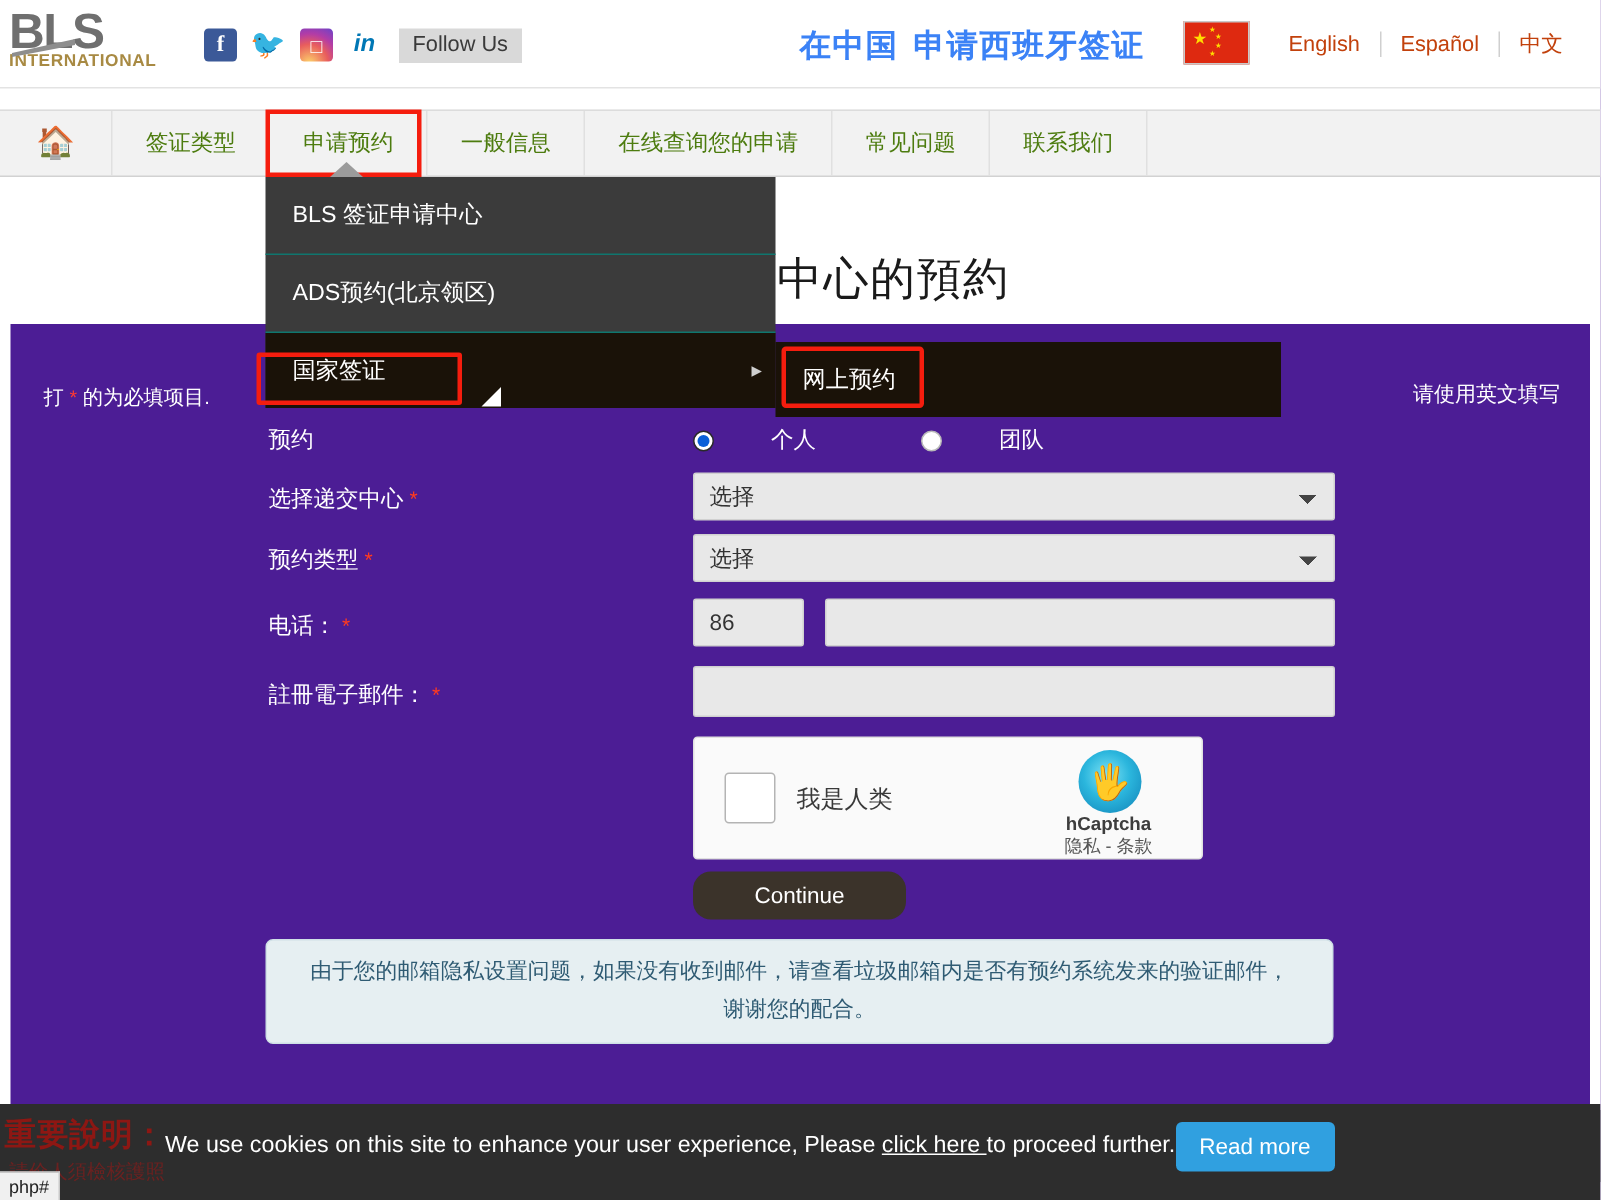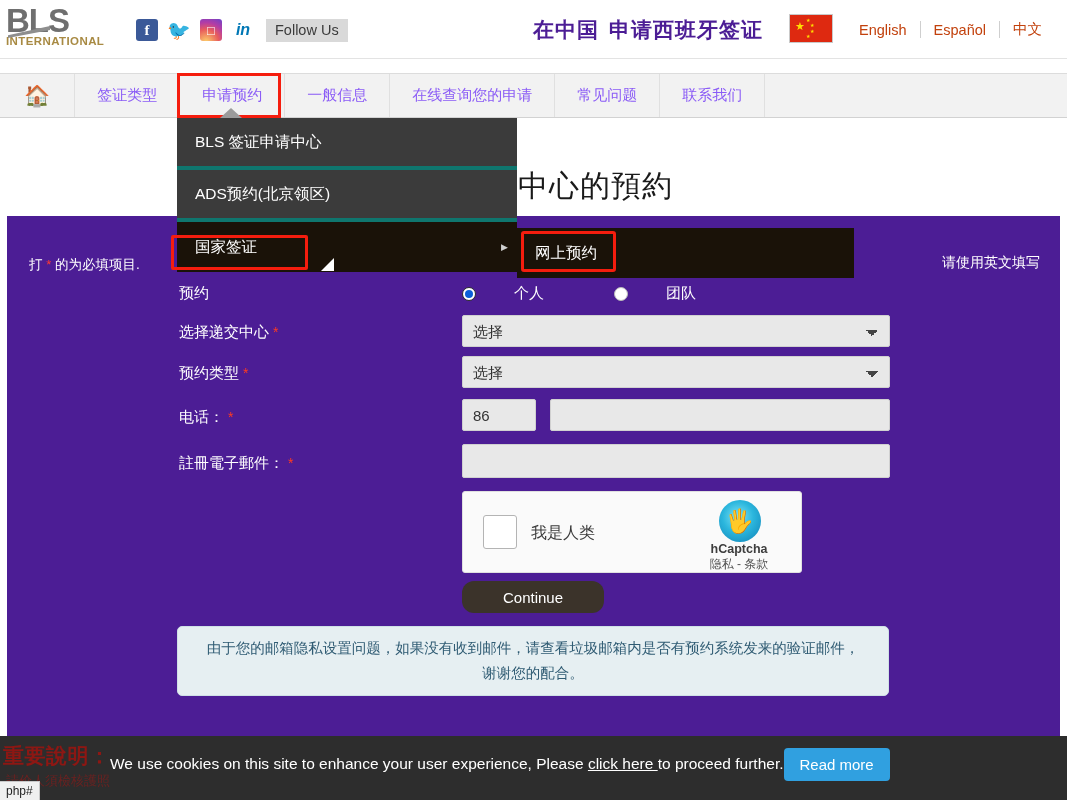--- a/index.html
+++ b/index.html
@@ -42,21 +42,21 @@
   .s-tw { background:#ffffff; color:#55acee; font-size:19px; }
   .s-ig { background: radial-gradient(circle at 28% 105%, #fdd36a 0%, #e85d5d 45%, #b33ca6 70%, #6a43c9 100%); font-size:13px;}
   .s-in { background:#ffffff; color:#0077b5; font-size:16px; font-style:italic; font-weight:bold;}
   .follow {
     background:#d9d9d9; color:#3a3a3a; font-size:14.5px;
     padding:3px 9px; margin-left:2px; line-height:17px;
   }
 
   .cn-title {
     position:absolute; left:533px; top:16px;
-    font-size:21px; font-weight:bold; color:#4c1d95;
+    font-size:21px; font-weight:bold; color:#3b82f6;
     letter-spacing:1px; white-space:nowrap;
   }
   .cn-title .t2 { margin-left:10px; }
   .flag {
     position:absolute; left:789px; top:14px; width:44px; height:29px;
     background:#de2910; border:1px solid #c9c9c9;
   }
   .flag .big-star { position:absolute; left:5px; top:6px; color:#ffde00; font-size:11px; line-height:11px;}
   .flag .s1 { position:absolute; left:16px; top:3px; color:#ffde00; font-size:5px; line-height:5px;}
   .flag .s2 { position:absolute; left:20px; top:8px; color:#ffde00; font-size:5px; line-height:5px;}
@@ -68,21 +68,21 @@
   .langs .divider { width:1px; height:17px; background:#cfcfcf; }
 
   
   .nav {
     position:absolute; left:0; top:73px; width:1067px; height:45px;
     background:#f2f2f2; border-top:1px solid #dcdcdc; border-bottom:1px solid #d2d2d2;
     display:flex; align-items:stretch;
   }
   .nav-item {
     display:flex; align-items:center; justify-content:center;
-    padding:0 22px; font-size:15px; color:#8b5cf6;
+    padding:0 22px; font-size:15px; color:#4d7c0f;
     border-right:1px solid #e0e0e0; position:relative; white-space:nowrap;
   }
   .nav-item.home { padding:0 24px; font-size:21px; color:#1d1d1d; }
   .nav-item.active { background:#f2f2f2; }
   .nav-hl {
     position:absolute; left:177px; top:73px; width:104px; height:45px;
     border:3px solid #f51d0e; pointer-events:none; z-index:40;
   }
   .nav-caret {
     position:absolute; left:220px; top:108px; width:0;height:0;
@@ -90,21 +90,21 @@
     border-bottom:10px solid #9b9b9b; z-index:41;
   }
 
   
   .dropdown {
     position:absolute; left:177px; top:118px; width:340px; z-index:30;
     background:#3b3b3b; color:#fff;
   }
   .dd-item {
     height:52px; display:flex; align-items:center; padding-left:18px;
-    font-size:15.5px; border-bottom:4px solid #0f766e; position:relative;
+    font-size:15.5px; border-bottom:1px solid #0f766e; position:relative;
   }
   .dd-item.dark { background:#1a1208; border-bottom:none; height:50px; }
   .dd-arrow { position:absolute; right:9px; top:50%; margin-top:-5px; font-size:9px; color:#cfcfcf; }
   .dd-resize {
     position:absolute; left:321px; top:258px; width:0;height:0;
     border-left:13px solid transparent; border-bottom:13px solid #ffffff; z-index:33;
   }
   .dd-hl {
     position:absolute; left:171px; top:235px; width:137px; height:35px;
     border:3px solid #f51d0e; border-radius:2px; z-index:34; pointer-events:none;

